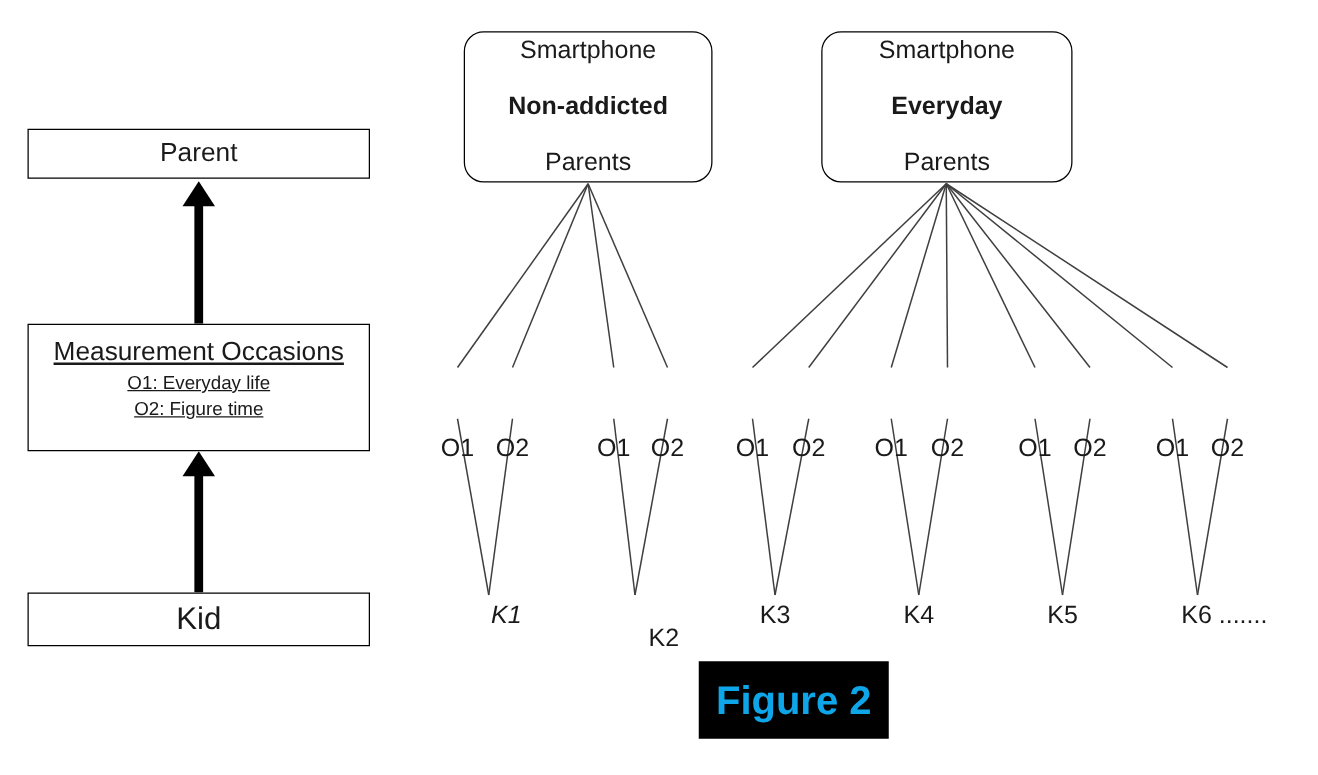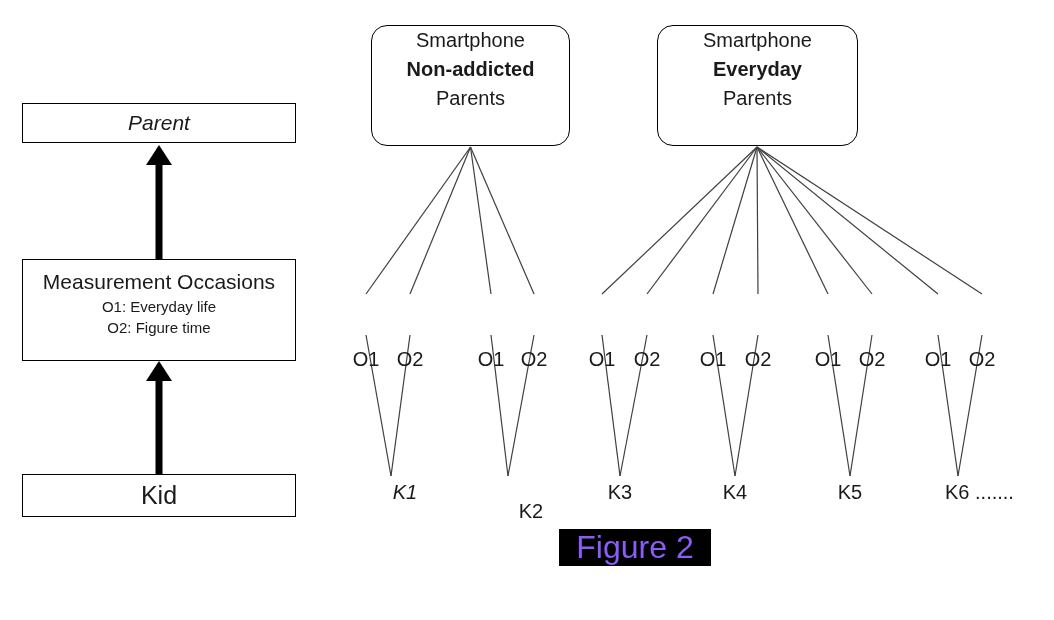--- a/index.html
+++ b/index.html
@@ -5,38 +5,38 @@
   html,body{margin:0;padding:0;background:#ffffff;}
   .canvas{
     position:relative;width:1054px;height:620px;background:#ffffff;
     font-family:"Liberation Sans",sans-serif;color:#1a1a1a;overflow:hidden;
   }
   #wires{position:absolute;left:0;top:0;pointer-events:none;}
   .box{
     position:absolute;left:22px;width:274px;background:#ffffff;
     border:1.6px solid #000;box-sizing:border-box;text-align:center;
   }
-  .parent-box{top:103px;height:40px;display:flex;align-items:center;justify-content:center;font-size:21px;font-style:italic;}
+  .parent-box{top:103px;height:40px;display:flex;align-items:center;justify-content:center;font-size:21px;}
   .kid-box{top:474px;height:43px;display:flex;align-items:center;justify-content:center;font-size:25px;}
-  .measurement-box{top:259px;height:102px;padding-top:7px;}
+  .measurement-box{top:259px;height:102px;padding-top:7px;text-decoration:underline;}
   .m-title{font-size:21px;line-height:29px;}
   .m-item{font-size:15px;line-height:21px;}
   .rbox{
     position:absolute;top:25px;height:121px;background:#ffffff;
     border:1.6px solid #000;border-radius:16px;box-sizing:border-box;
-    display:flex;flex-direction:column;justify-content:flex-start;
+    display:flex;flex-direction:column;justify-content:space-between;
     text-align:center;font-size:20px;line-height:29px;
   }
   .rbox .bold{font-weight:bold;}
   .olabel{position:absolute;top:301px;transform:translateX(-50%);font-size:20px;white-space:nowrap;margin-top:47px;}
   .klabel{position:absolute;top:481px;transform:translateX(-50%);font-size:20px;white-space:nowrap;}
   .klabel.k-last{transform:none;}
   .caption{
-    position:absolute;left:559px;top:529px;width:152px;height:37px;
-    background:#000000;color:#8b5cf6;font-weight:normal;font-size:32px;
+    position:absolute;left:559px;top:529px;width:152px;height:62px;
+    background:#000000;color:#0ea5e9;font-weight:bold;font-size:32px;
     display:flex;align-items:center;justify-content:center;
   }
 </style>
 </head>
 <body>
 
 <div class="canvas">
 
   <svg id="wires" width="1054" height="620">
       <line x1="470.5" y1="147" x2="366" y2="294" stroke="#3f3f3f" stroke-width="1.2"></line>

